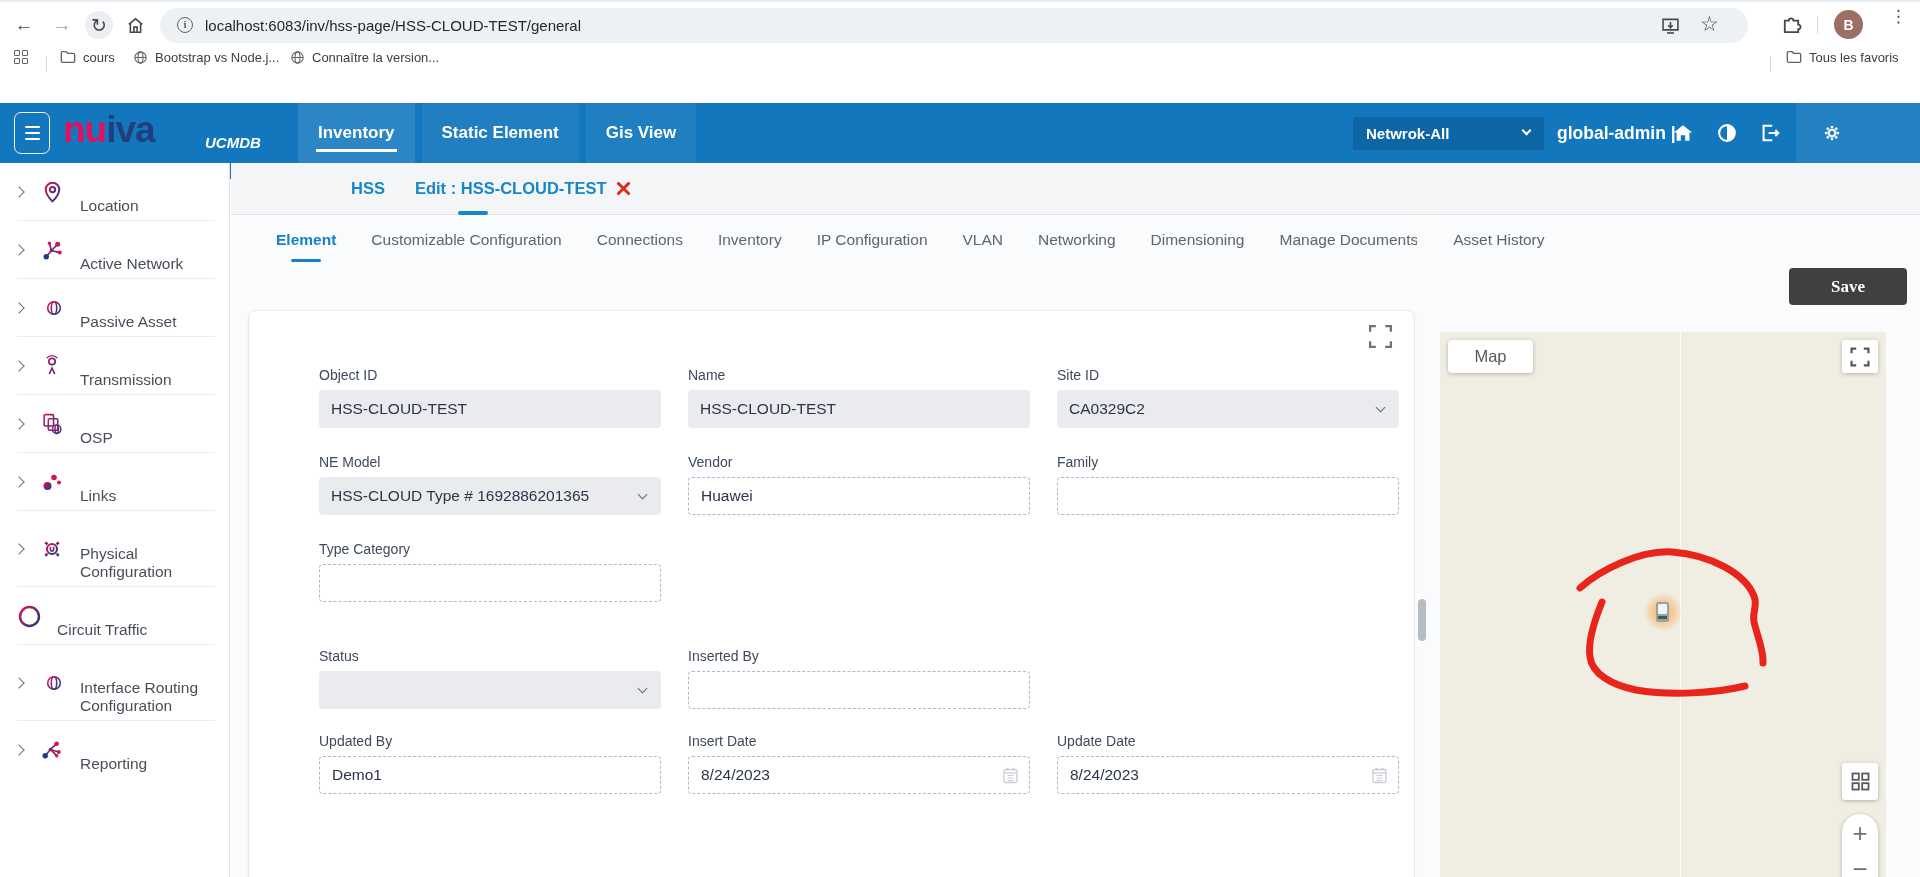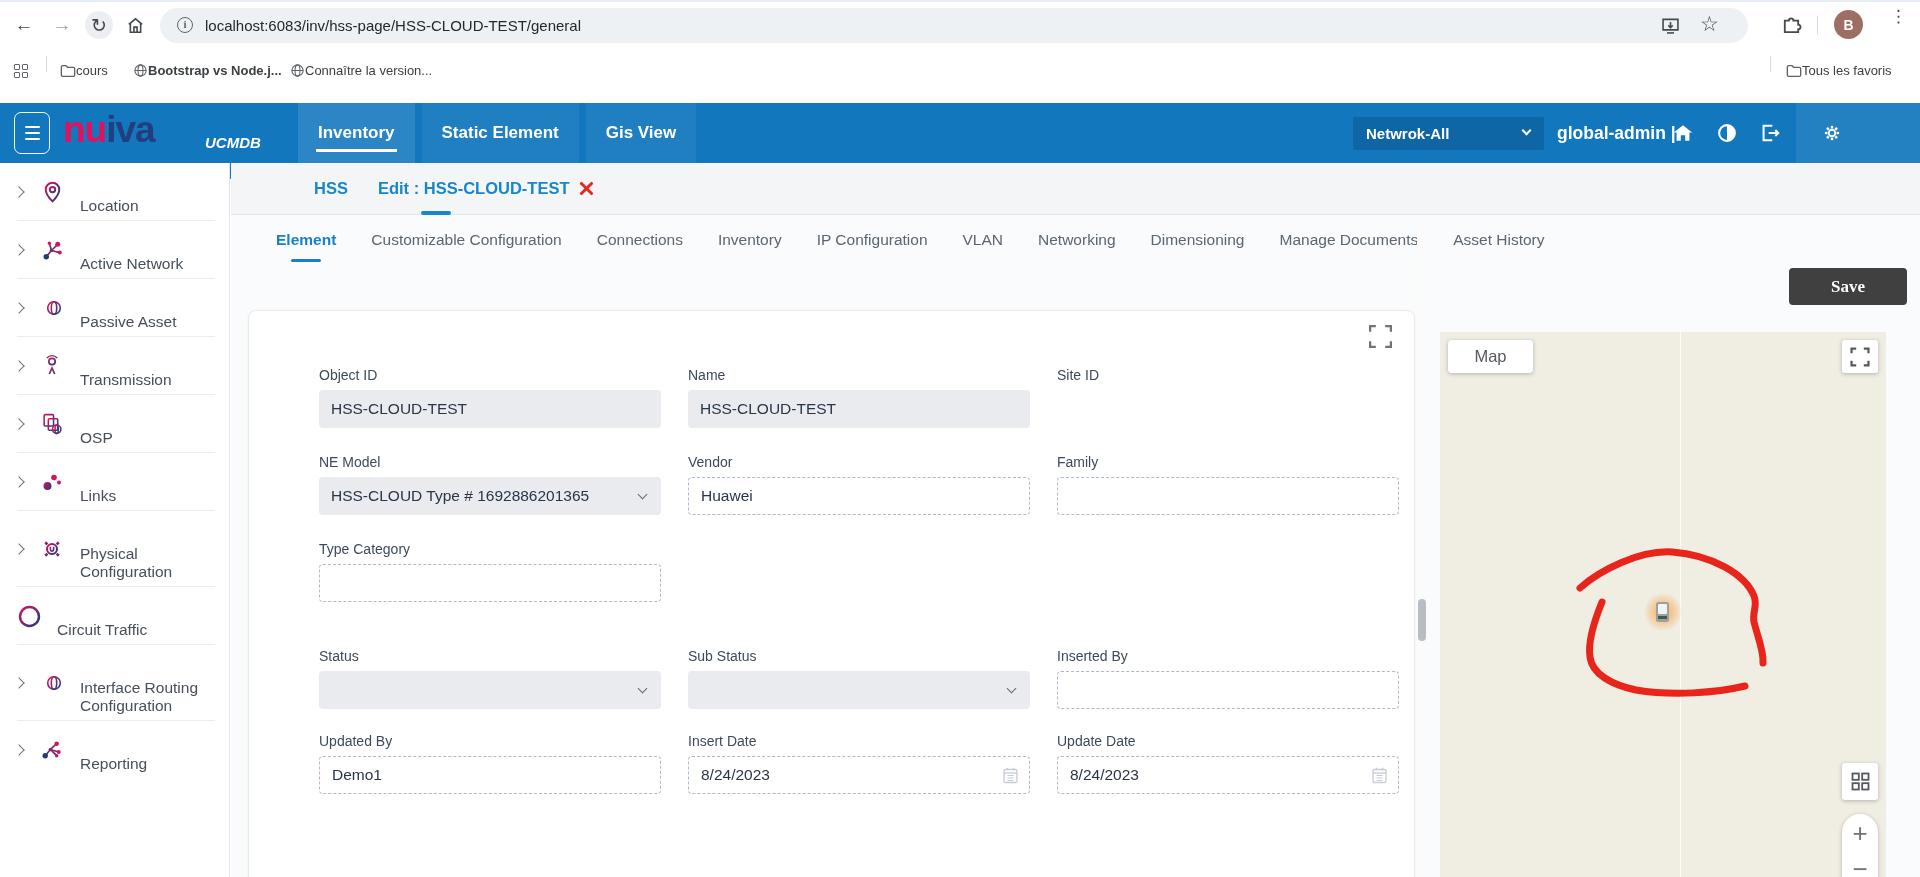--- a/index.html
+++ b/index.html
@@ -20,21 +20,21 @@
   .url-text { position:absolute; left:45px; top:0; line-height:35px; font-size:15px; color:#24282c; }
   .pill-ic { position:absolute; top:7px; width:22px; height:22px; color:#45484c; }
   .chrome-right-ic { position:absolute; top:13px; color:#45484c; }
   .vsep { position:absolute; width:1px; background:#D8DCE0; }
   .avatar { position:absolute; left:1834px; top:10px; width:29px; height:29px; border-radius:50%; background:#9D6E63;
             color:#fff; font-size:14px; font-weight:bold; display:flex; align-items:center; justify-content:center; }
   .dots { position:absolute; left:1890px; top:12px; font-size:17px; color:#45484c; letter-spacing:0; line-height:9px; text-align:center; width:12px; }
 
   
   .bookmarks { position:absolute; top:50px; left:0; right:0; height:28px; background:#fff; font-size:13px; color:#3c4043; }
-  .bm-item { position:absolute; top:0; height:28px; display:flex; align-items:flex-end; }
+  .bm-item { position:absolute; top:0; height:28px; display:flex; align-items:flex-start; gap:7px; }
   .apps-grid { display:grid; grid-template-columns:6px 6px; grid-gap:2px; }
   .apps-grid span { width:6px; height:6px; border:1.6px solid #5f6368; border-radius:1px; }
 
   
   .app-header { position:absolute; top:103px; left:0; right:0; height:76px; background:#1377BD; color:#fff; }
   .hdr-light { position:absolute; left:1796px; right:0; top:0; bottom:0; background:rgba(255,255,255,.07); }
   .burger { position:absolute; left:14px; top:9px; width:36px; height:42px; border:1.6px solid rgba(255,255,255,.95); border-radius:7px;
             display:flex; flex-direction:column; gap:3.5px; align-items:center; justify-content:center; }
   .burger i { display:block; width:15px; height:2.3px; background:#fff; border-radius:1px; }
   .logo { position:absolute; left:63px; top:6px; font-size:37px; font-weight:bold; letter-spacing:-1px; }
@@ -60,21 +60,21 @@
   .side-item:last-child::after { display:none; }
   .s-chev { width:8px; height:8px; border-right:1.8px solid #6d737b; border-bottom:1.8px solid #6d737b;
             transform:rotate(-45deg); margin-right:8px; flex:none; }
   .s-chev.hidden { visibility:hidden; width:0; margin-right:0; }
   .s-icon { width:30px; height:26px; margin:0 13px 0 6px; flex:none; display:flex; align-items:center; justify-content:center; }
   .s-label { font-size:15.5px; color:#474F59; line-height:18px; max-width:150px;margin-top:28px; }
 
   
   .content { position:absolute; left:231px; top:163px; right:0; bottom:0; background:#FAFBFC; }
   .crumb-bar { position:relative; height:52px; background:#F4F5F7; border-bottom:1px solid #E2E4E7;
-               display:flex; align-items:center; padding-left:83px; gap:30px; }
+               display:flex; align-items:center; padding-left:120px; gap:30px; }
   .crumb { position:relative; color:#1787C9; font-weight:bold; font-size:16.5px; display:flex; align-items:center; gap:9px; height:52px; }
   .crumb.active::after { content:''; position:absolute; left:20%; bottom:0; width:30px; height:3.5px; background:#1787C9; border-radius:2px; }
   .close-x { position:relative; width:15px; height:15px; }
   .close-x::before,.close-x::after { content:''; position:absolute; left:6.2px; top:-1px; width:3px; height:17px; background:#E02B20; border-radius:1px; }
   .close-x::before { transform:rotate(45deg); } .close-x::after { transform:rotate(-45deg); }
   .tabs-bar { display:flex; gap:35px; padding:16px 0 12px 45px; font-size:15.5px; color:#5B6670; }
   .tab { position:relative; cursor:default; }
   .tab.active { color:#1780C8; font-weight:bold; }
   .tab.active::after { content:''; position:absolute; left:calc(50% - 15px); bottom:-13px; width:30px; height:3.5px; background:#1780C8; border-radius:2px; }
   .save-btn { position:absolute; right:13px; top:105px; width:118px; height:37px; background:#404040; border:none; border-radius:4px;
@@ -181,21 +181,21 @@
           <span></span>
         </span>
     </div>
     <div class="vsep" style="left:46px; top:6px; height:16px;"></div>
     <div class="bm-item" style="left:60px;">
       <svg width="16" height="14" viewBox="0 0 24 20" fill="none" stroke="#5f6368" stroke-width="2">
         <path d="M2 4 a2 2 0 0 1 2-2 h5 l2.5 2.5 H20 a2 2 0 0 1 2 2 V16 a2 2 0 0 1 -2 2 H4 a2 2 0 0 1 -2-2 Z"></path>
       </svg>
       <span>cours</span>
     </div>
-    <div class="bm-item" style="left:133px;font-weight:bold;">
+    <div class="bm-item" style="left:133px;">
       <svg width="15" height="15" viewBox="0 0 24 24" fill="none" stroke="#5f6368" stroke-width="1.7">
         <circle cx="12" cy="12" r="9"></circle>
           <ellipse cx="12" cy="12" rx="4" ry="9"></ellipse>
           <path d="M3 12 h18"></path>
       </svg>
       <span>Bootstrap vs Node.j...</span>
     </div>
     <div class="bm-item" style="left:290px;">
       <svg width="15" height="15" viewBox="0 0 24 24" fill="none" stroke="#5f6368" stroke-width="1.7">
         <circle cx="12" cy="12" r="9"></circle>
@@ -472,20 +472,24 @@
               </div>
           </div>
           <div class="fgroup">
             <label>Name</label>
             <div class="fbox filled">
                 <span>HSS-CLOUD-TEST</span>
               </div>
           </div>
           <div class="fgroup">
             <label>Site ID</label>
+            <div class="fbox filled">
+              <span>CA0329C2</span>
+                <span class="fchev"></span>
+            </div>
           </div>
         </div>
 
         <div class="frow">
           <div class="fgroup">
             <label>NE Model</label>
             <div class="fbox filled" style="padding-right:32px;">
               <span style="white-space:nowrap; overflow:hidden;">HSS-CLOUD Type # 1692886201365</span>
               <span class="fchev"></span>
             </div>
@@ -509,27 +513,20 @@
             <label>Type Category</label>
             <div class="fbox dashed">
                 <span></span>
               </div>
           </div>
         </div>
 
         <div class="frow gap-lg">
           <div class="fgroup">
             <label>Status</label>
-            <div class="fbox filled">
-              <span></span>
-                <span class="fchev"></span>
-            </div>
-          </div>
-          <div class="fgroup">
-            <label>Sub Status</label>
             <div class="fbox filled">
               <span></span>
                 <span class="fchev"></span>
             </div>
           </div>
           <div class="fgroup">
             <label>Inserted By</label>
             <div class="fbox dashed">
                 <span></span>
               </div>

